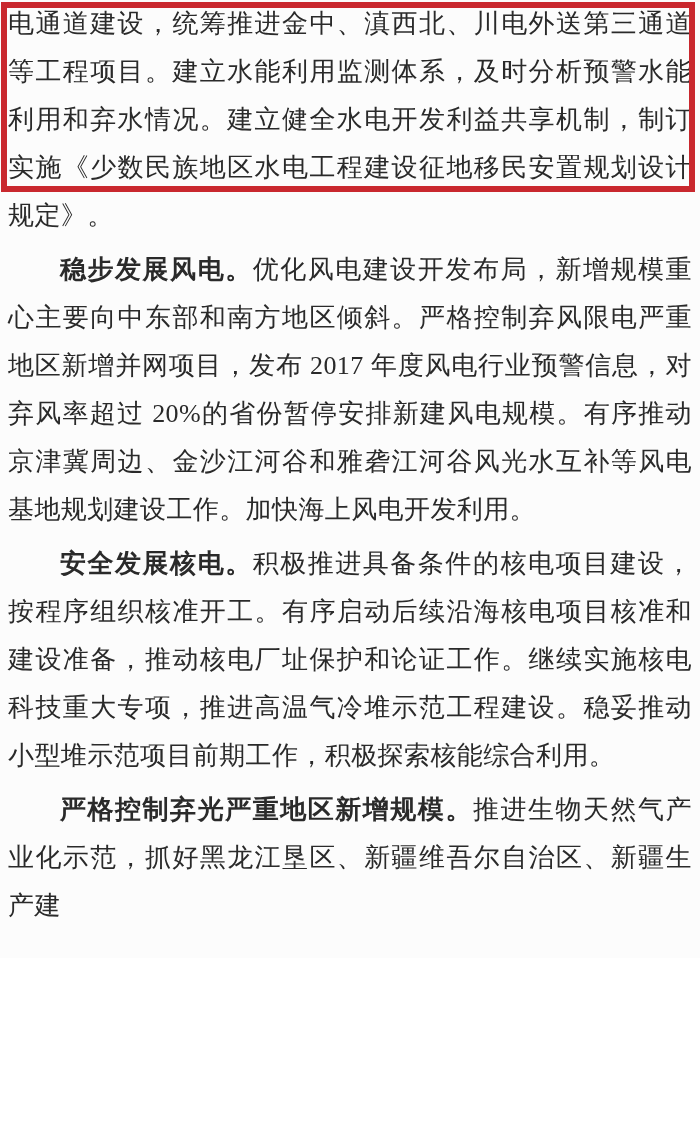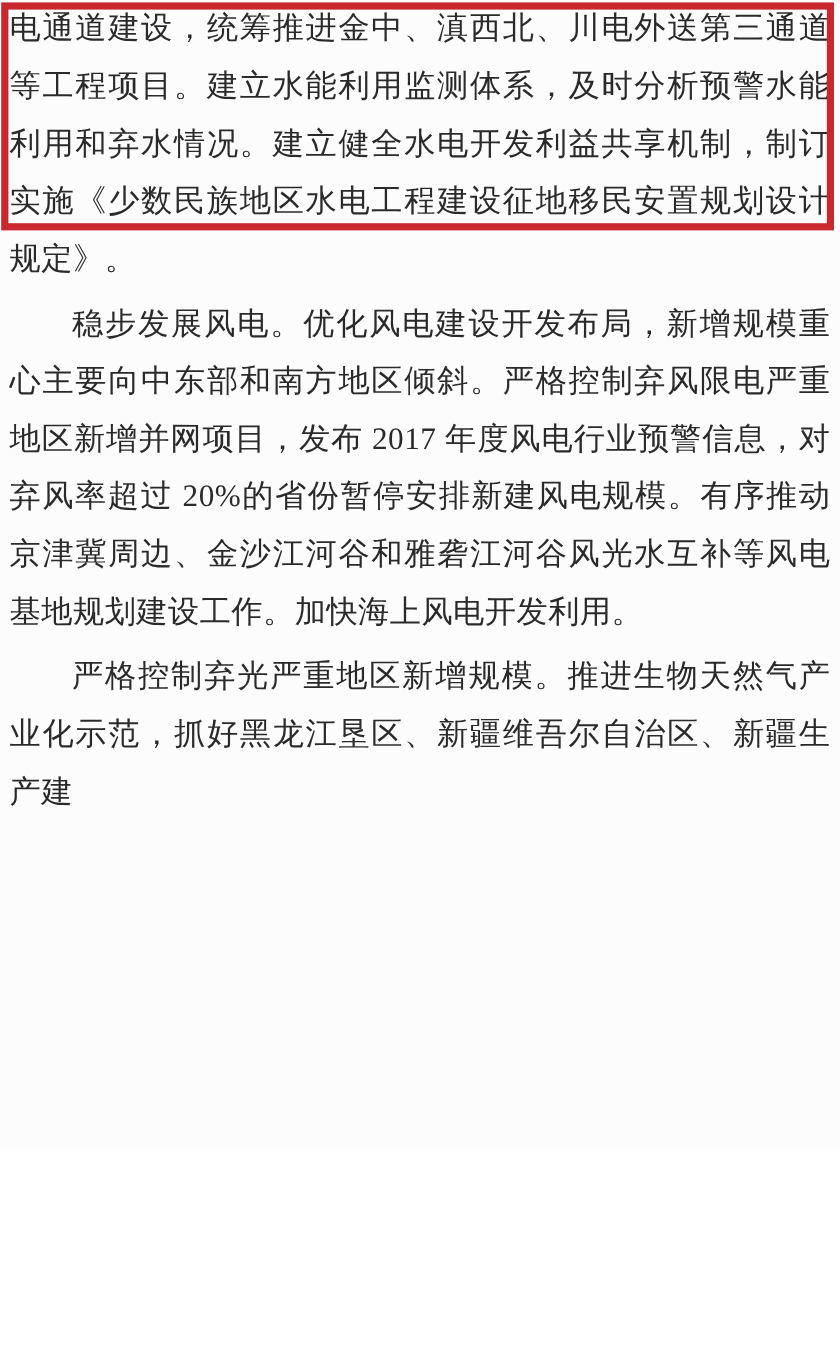--- a/index.html
+++ b/index.html
@@ -29,21 +29,21 @@
   .para {
     margin: 0;
   }
   .para + .para {
     margin-top: 6px;
   }
   .para.indent {
     text-indent: 52px;
   }
   .lead {
-    font-weight: normal;
+    font-weight: bold;
   }
   .red-box {
     position: absolute;
     left: 1px;
     top: 2px;
     width: 682px;
     height: 178px;
     border: 6px solid #c9282e;
     z-index: 2;
     pointer-events: none;
@@ -65,20 +65,21 @@
 <div class="page">
 
   <div class="red-box" style="border-color: rgb(201, 40, 46);"></div>
 
   <div class="content">
 
     <p class="para"><span class="lead"></span><span>电通道建设，统筹推进金中、滇西北、川电外送第三通道等工程项目。建立水能利用监测体系，及时分析预警水能利用和弃水情况。建立健全水电开发利益共享机制，制订实施《少数民族地区水电工程建设征地移民安置规划设计规定》。</span></p>
 
     <p class="para indent"><span class="lead">稳步发展风电。</span><span>优化风电建设开发布局，新增规模重心主要向中东部和南方地区倾斜。严格控制弃风限电严重地区新增并网项目，发布 2017 年度风电行业预警信息，对弃风率超过 20%的省份暂停安排新建风电规模。有序推动京津冀周边、金沙江河谷和雅砻江河谷风光水互补等风电基地规划建设工作。加快海上风电开发利用。</span></p>
 
+    <p class="para indent"><span class="lead">安全发展核电。</span><span>积极推进具备条件的核电项目建设，按程序组织核准开工。有序启动后续沿海核电项目核准和建设准备，推动核电厂址保护和论证工作。继续实施核电科技重大专项，推进高温气冷堆示范工程建设。稳妥推动小型堆示范项目前期工作，积极探索核能综合利用。</span></p>
 
 
     <p class="para indent"><span class="lead">严格控制弃光严重地区新增规模。</span><span>推进生物天然气产业化示范，抓好黑龙江垦区、新疆维吾尔自治区、新疆生产建</span></p>
 
   </div>
 
   <div class="page-num">4</div>
 
 </div>
 

